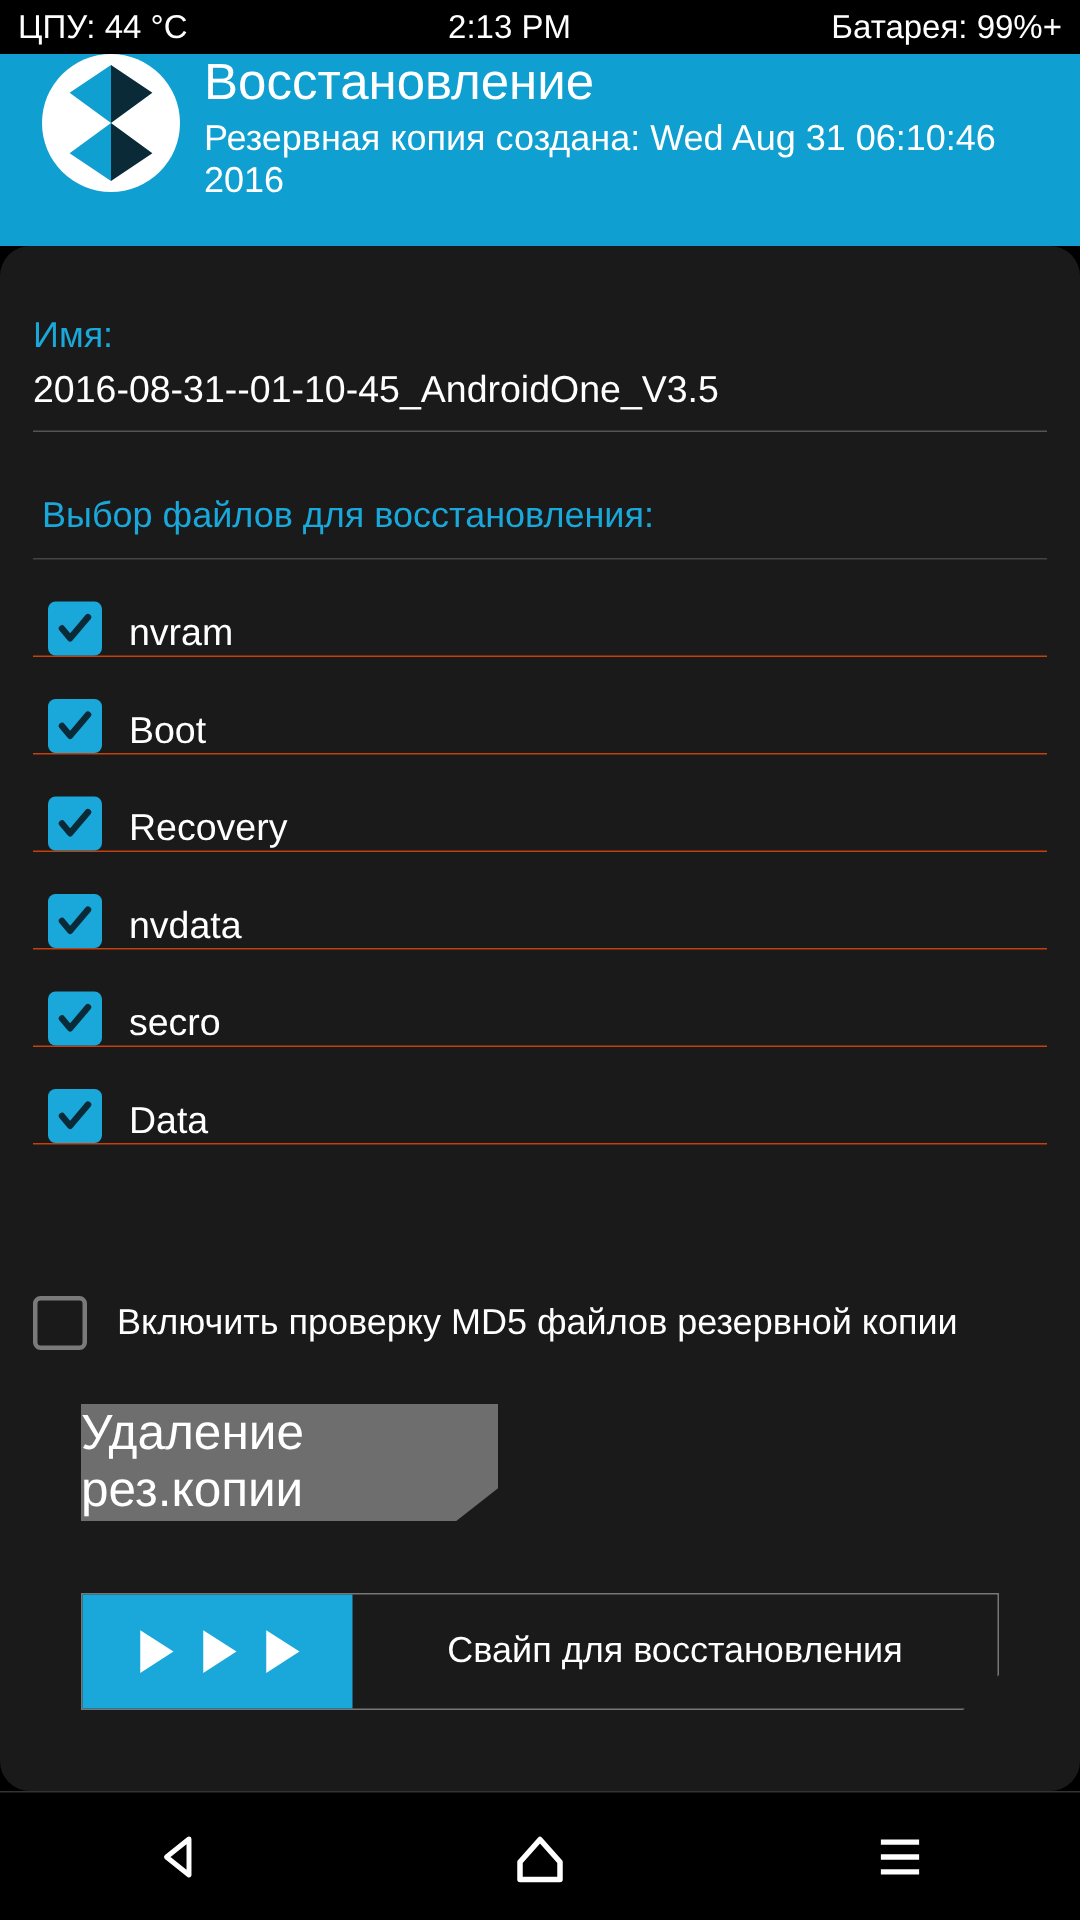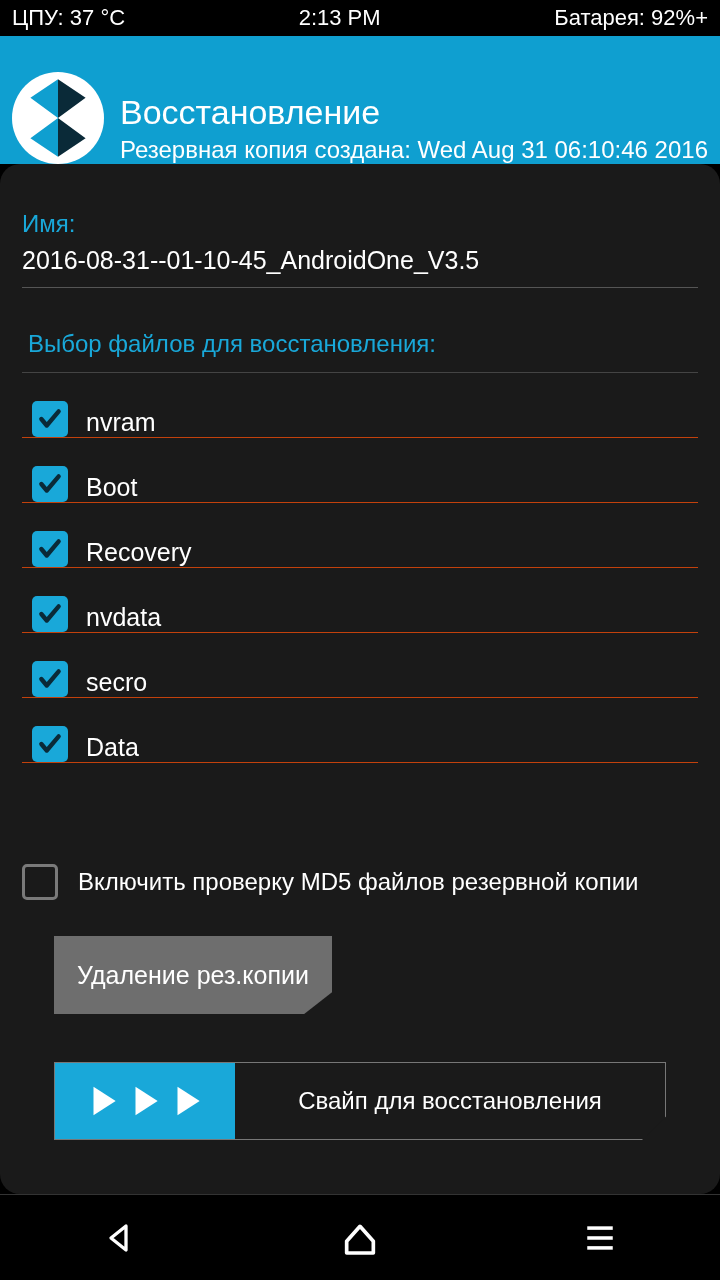--- a/index.html
+++ b/index.html
@@ -18,22 +18,22 @@
     justify-content: space-between;
     padding: 0 12px;
     font-size: 22px;
     color: #fff;
     background: #000;
   }
   .header {
     background: #0f9fd0;
     height: 128px;
     display: flex;
-    align-items: flex-end;
-    padding: 0 12px;
+    align-items: flex-start;
+    padding: 0 28px;
   }
   .logo {
     width: 92px;
     height: 92px;
     margin-right: 16px;
     flex-shrink: 0;
   }
   .header-text { display: flex; flex-direction: column; justify-content: center; }
   .header-title { font-size: 34px; color: #fff; margin-bottom: 4px; }
   .header-sub { font-size: 24px; color: #fff; }
@@ -65,25 +65,24 @@
   .partition-label { font-size: 25px; color: #fff; }
   .md5-row { display: flex; align-items: center; position: absolute; left: 22px; top: 700px; }
   .md5-row .checkbox { margin-right: 20px; }
   .md5-text { font-size: 24px; }
   .delete-btn {
     position: absolute;
     left: 54px;
     top: 772px;
     background: #6e6e6e;
     color: #fff;
-    font-size: 25px;
+    font-size: 33px;
     height: 78px;
     width: 278px;
     display: flex;
-    align-items: center;
     justify-content: center;
     clip-path: polygon(0 0, 100% 0, 100% 72%, 90% 100%, 0 100%);
   }
   .swipe-bar {
     position: absolute;
     left: 54px;
     right: 54px;
     top: 898px;
     height: 78px;
     border: 1px solid #777;
@@ -111,23 +110,23 @@
     display: flex;
     align-items: center;
     justify-content: space-around;
   }
   .nav-icon { width: 46px; height: 46px; display:flex; align-items:center; justify-content:center; }
 </style>
 </head>
 <body>
 
 <div class="status-bar">
-  <span>ЦПУ: 37 °C</span>
+  <span>ЦПУ: 44 °C</span>
   <span>2:13 PM</span>
-  <span>Батарея: 92%+</span>
+  <span>Батарея: 99%+</span>
 </div>
 
 <div class="header">
   <div class="logo">
     <svg viewBox="0 0 100 100" width="92" height="92">
       <circle cx="50" cy="50" r="50" fill="#fff"></circle>
       <path d="M50 8 L50 92 L20 72 L50 50 L20 28 Z" fill="#0f9fd0"></path>
       <path d="M50 8 L80 28 L50 50 L80 72 L50 92 Z" fill="#0a2a38"></path>
     </svg>
   </div>

